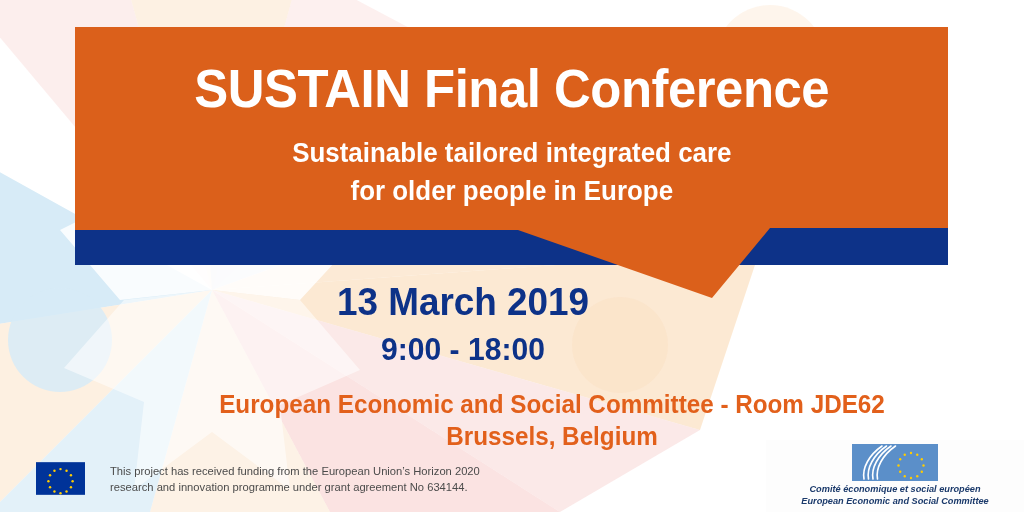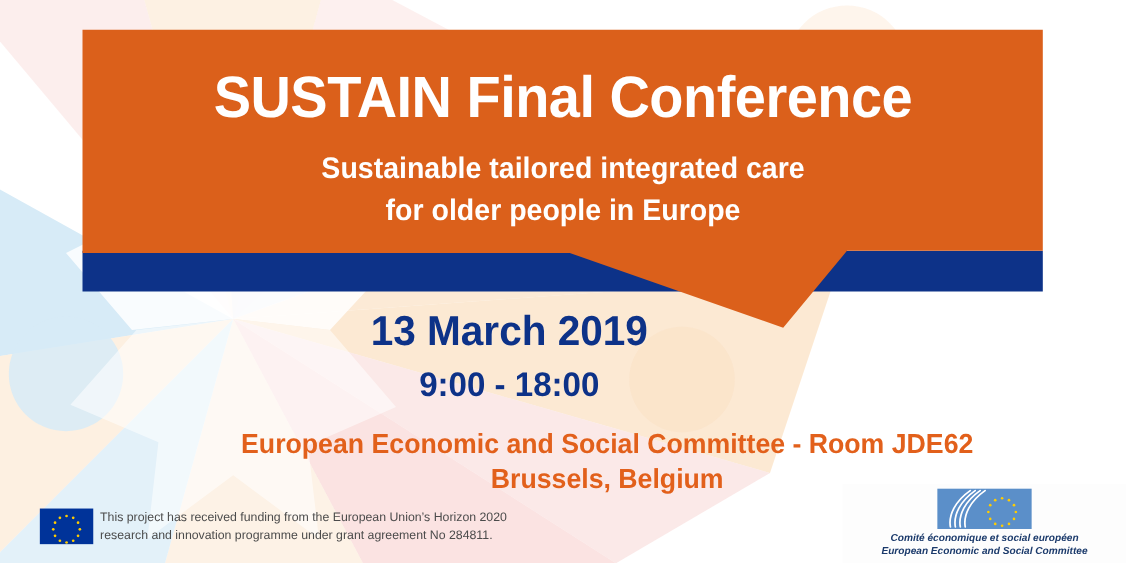--- a/index.html
+++ b/index.html
@@ -114,21 +114,21 @@
   }
 
   
   .funding {
     position: absolute;
     left: 36px;
     top: 462px;
     z-index: 3;
     display: flex;
     align-items: flex-start;
-    gap: 6px;
+    gap: 25px;
   }
   .eu-flag {
     width: 49px;
     height: 33px;
     flex: 0 0 auto;
     display: block;
   }
   .funding-text {
     color: #4b4b4b;
     font-size: 11.2px;
@@ -240,21 +240,21 @@
         <circle cx="30" cy="38.0" r="1.5"></circle>
         <circle cx="22.6" cy="36.0" r="1.5"></circle>
         <circle cx="17.2" cy="30.6" r="1.5"></circle>
         <circle cx="15.2" cy="23.3" r="1.5"></circle>
         <circle cx="17.2" cy="15.9" r="1.5"></circle>
         <circle cx="22.6" cy="10.5" r="1.5"></circle>
       </g>
     </svg>
     <div class="funding-text">
       <div>This project has received funding from the European Union’s Horizon 2020</div>
-      <div>research and innovation programme under grant agreement No 284811.</div>
+      <div>research and innovation programme under grant agreement No 634144.</div>
     </div>
   </div>
 
   <div class="eesc-logo">
     <svg class="eesc-mark" viewBox="0 0 172 74">
       <rect x="0" y="0" width="172" height="74" fill="#5B8FC9"></rect>
       <g stroke="#ffffff" stroke-width="3.2" fill="none" stroke-linecap="round">
         <path d="M24,70 C20,48 34,22 60,4"></path>
         <path d="M33,70 C29,48 43,22 69,4"></path>
         <path d="M42,70 C38,48 52,22 78,4"></path>

